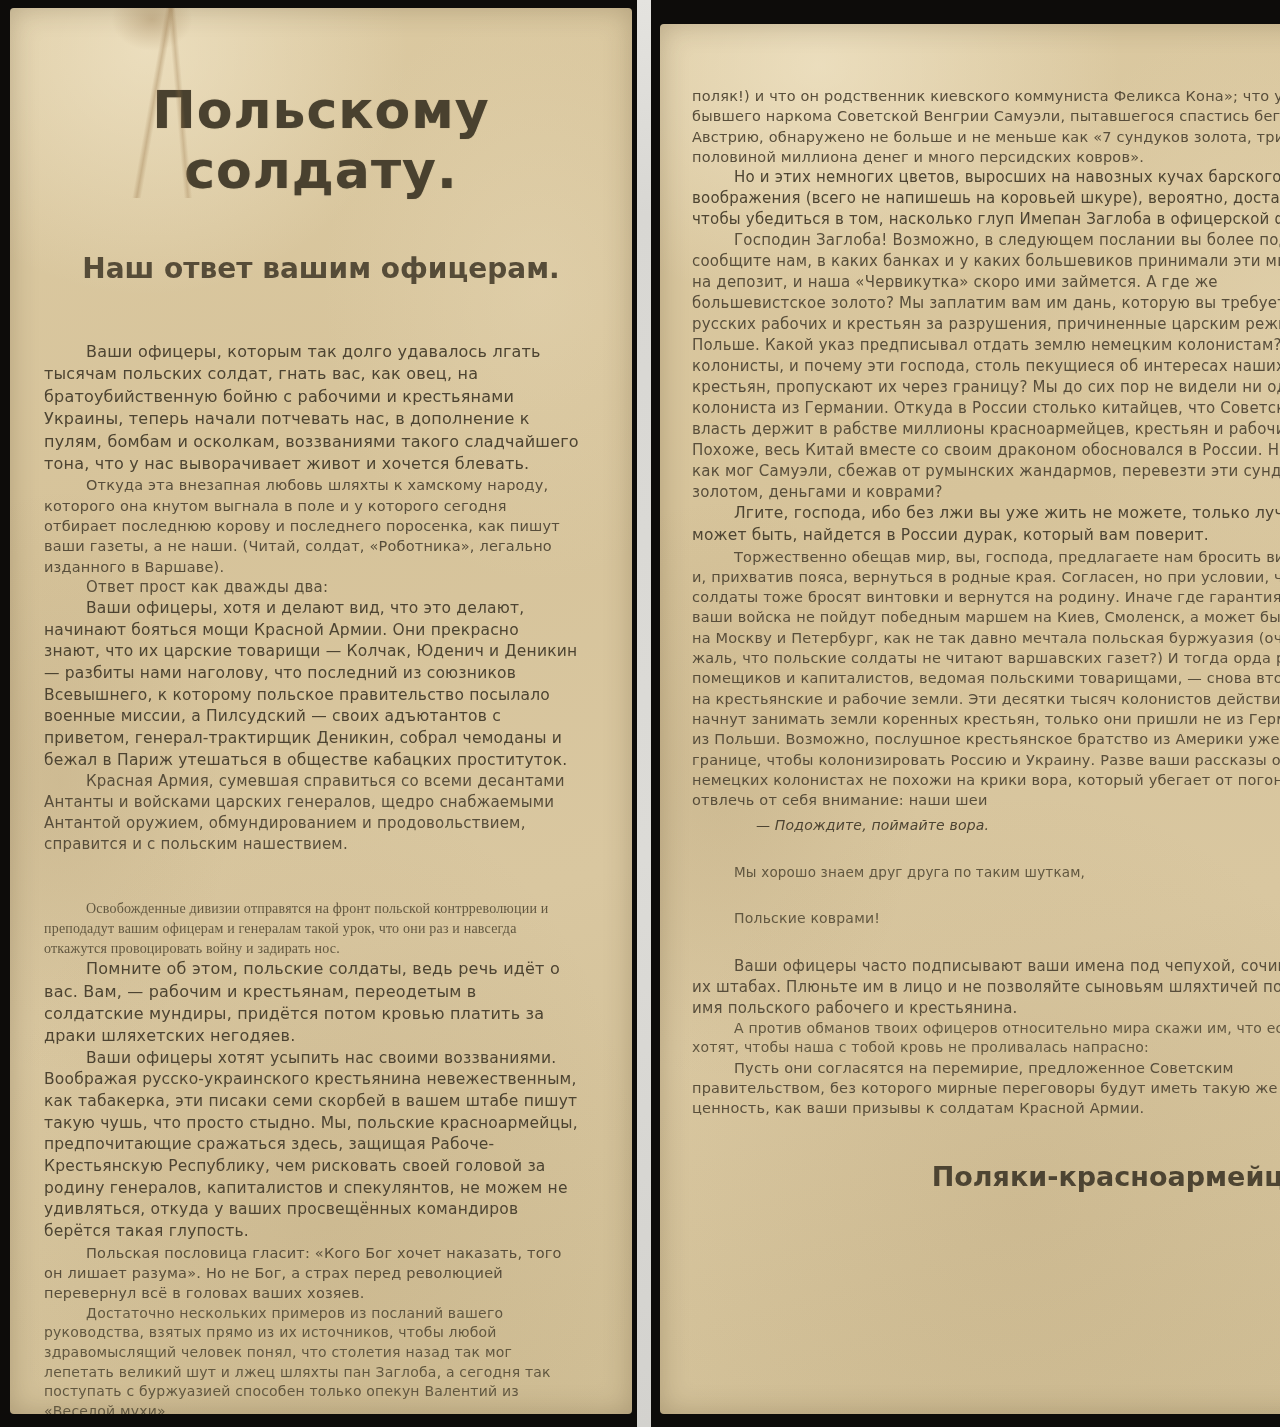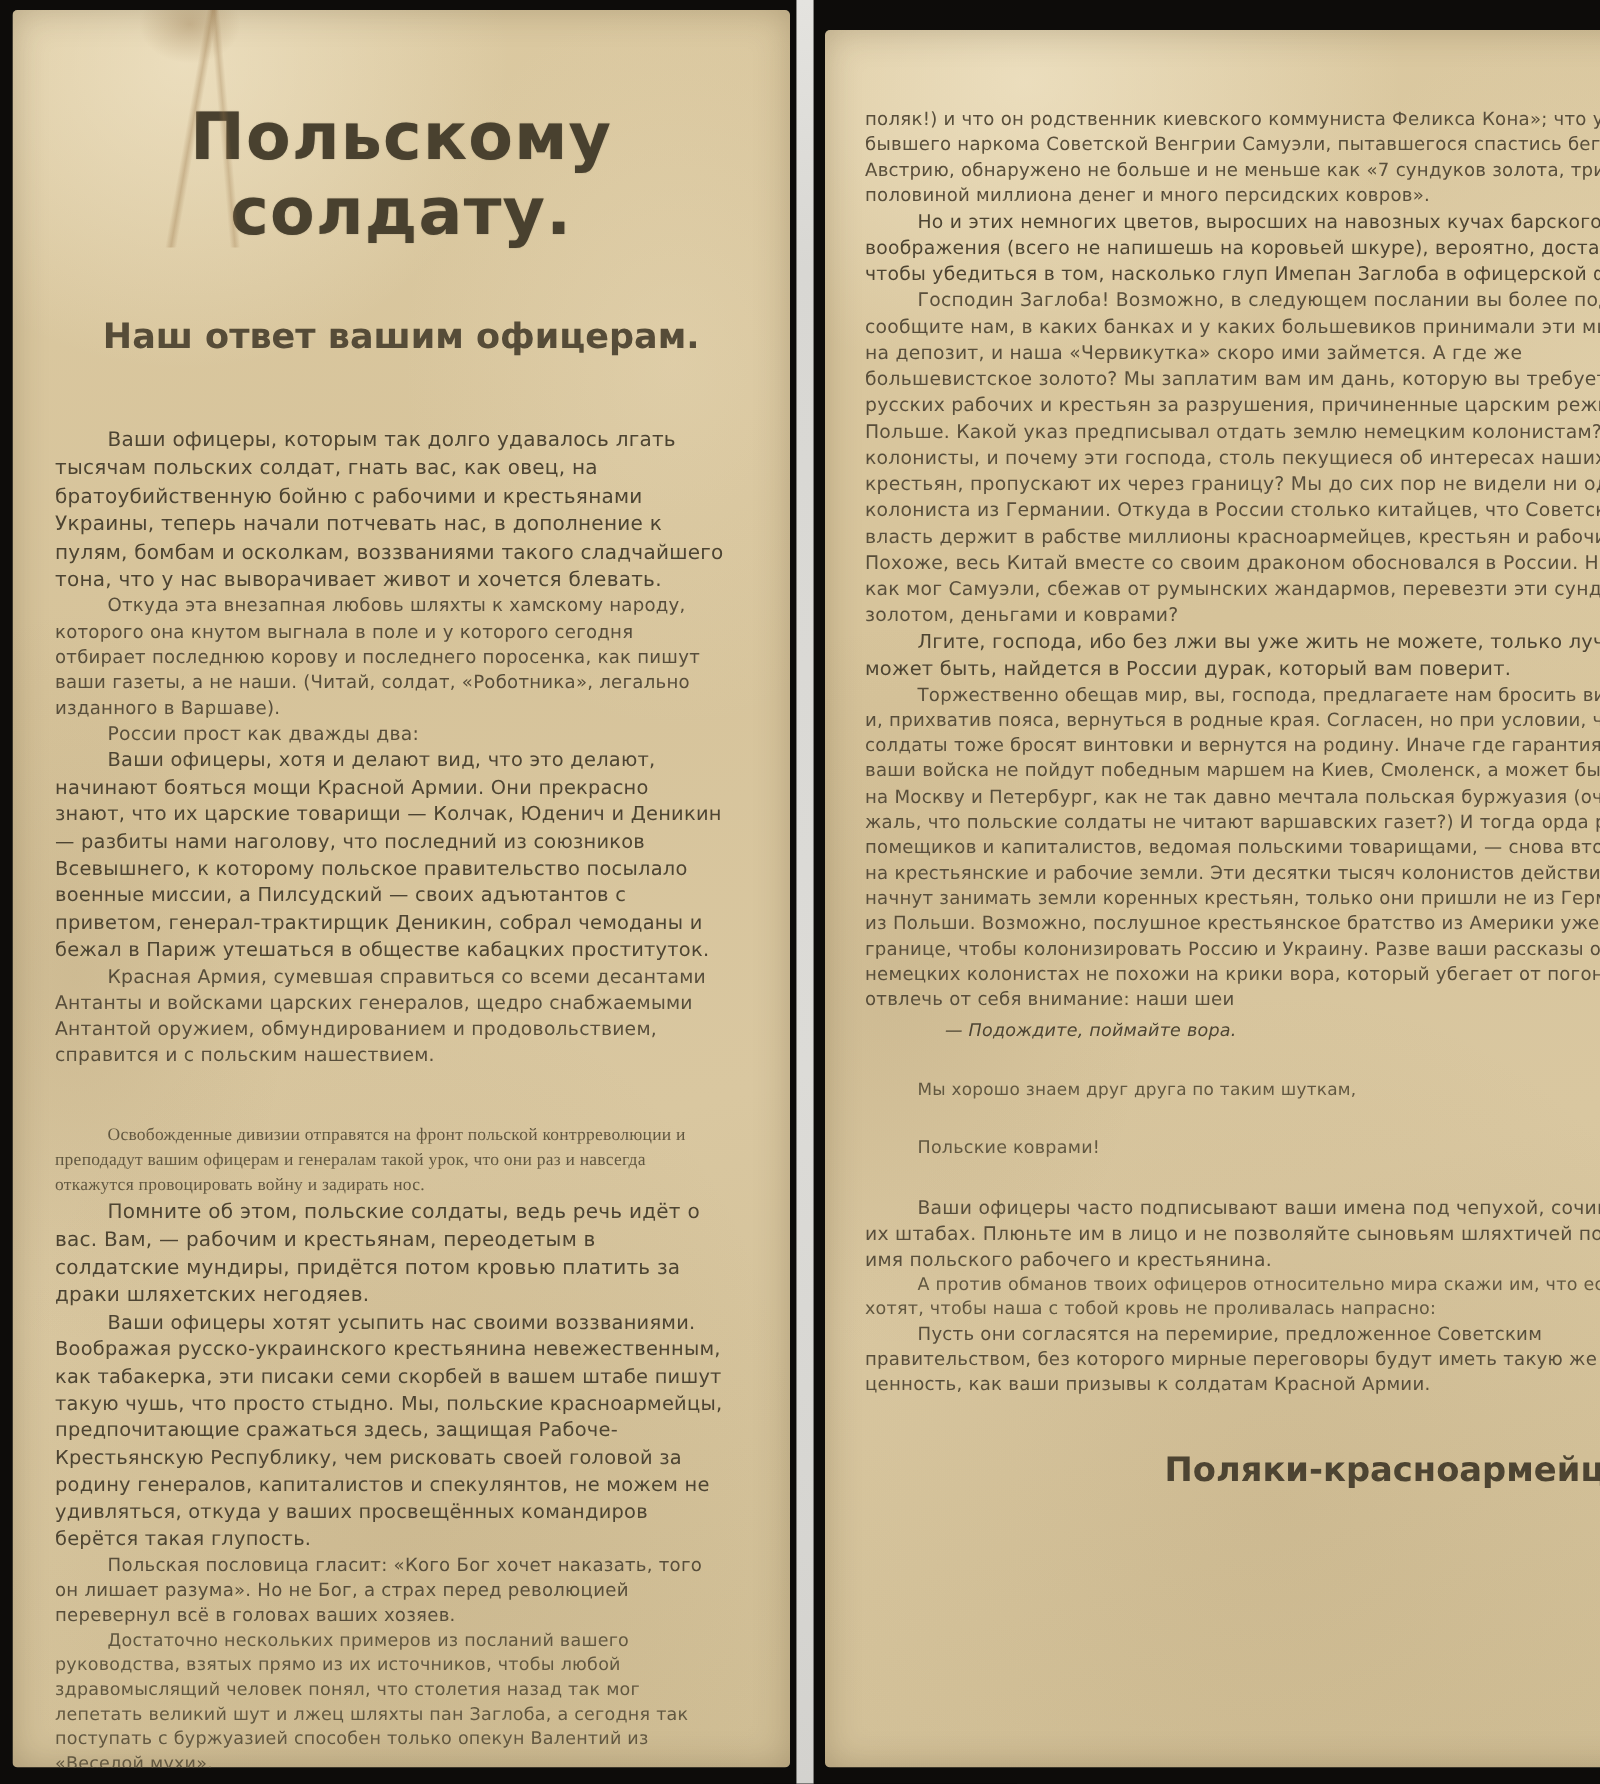--- a/index.html
+++ b/index.html
@@ -80,21 +80,21 @@
     <div class="paper paper-left">
       <div class="crease"></div>
 
       <div class="page-title">Польскому солдату.</div>
 
       <div class="page-subtitle">Наш ответ вашим офицерам.</div>
 
       <div class="body-col body-left">
         <p class="para s16 dark">Ваши офицеры, которым так долго удавалось лгать тысячам польских солдат, гнать вас, как овец, на братоубийственную бойню с рабочими и крестьянами Украины, теперь начали потчевать нас, в дополнение к пулям, бомбам и осколкам, воззваниями такого сладчайшего тона, что у нас выворачивает живот и хочется блевать.</p>
         <p class="para s145 mid">Откуда эта внезапная любовь шляхты к хамскому народу, которого она кнутом выгнала в поле и у которого сегодня отбирает последнюю корову и последнего поросенка, как пишут ваши газеты, а не наши. (Читай, солдат, «Роботника», легально изданного в Варшаве).</p>
-        <p class="para s15 mid">России прост как дважды два:</p>
+        <p class="para s15 mid">Ответ прост как дважды два:</p>
         <p class="para s155 dark">Ваши офицеры, хотя и делают вид, что это делают, начинают бояться мощи Красной Армии. Они прекрасно знают, что их царские товарищи — Колчак, Юденич и Деникин — разбиты нами наголову, что последний из союзников Всевышнего, к которому польское правительство посылало военные миссии, а Пилсудский — своих адъютантов с приветом, генерал-трактирщик Деникин, собрал чемоданы и бежал в Париж утешаться в обществе кабацких проституток.</p>
         <p class="para s15 mid">Красная Армия, сумевшая справиться со всеми десантами Антанты и войсками царских генералов, щедро снабжаемыми Антантой оружием, обмундированием и продовольствием, справится и с польским нашествием.</p>
         <p class="para s14 light gap-lg">Освобожденные дивизии отправятся на фронт польской контрреволюции и преподадут вашим офицерам и генералам такой урок, что они раз и навсегда откажутся провоцировать войну и задирать нос.</p>
         <p class="para s16 dark">Помните об этом, польские солдаты, ведь речь идёт о вас. Вам,  — рабочим и крестьянам, переодетым в солдатские мундиры, придётся потом кровью платить за драки шляхетских негодяев.</p>
         <p class="para s155 dark">Ваши офицеры хотят усыпить нас своими воззваниями. Воображая русско-украинского крестьянина невежественным, как табакерка, эти писаки семи скорбей в вашем штабе пишут такую чушь, что просто стыдно. Мы, польские красноармейцы, предпочитающие сражаться здесь, защищая Рабоче-Крестьянскую Республику, чем рисковать своей головой за родину генералов, капиталистов и спекулянтов, не можем не удивляться, откуда у ваших просвещённых командиров берётся такая глупость.</p>
         <p class="para s145 mid">Польская пословица гласит: «Кого Бог хочет наказать, того он лишает разума». Но не Бог, а страх перед революцией перевернул всё в головах ваших хозяев.</p>
         <p class="para s14 light">Достаточно нескольких примеров из посланий вашего руководства, взятых прямо из их источников, чтобы любой здравомыслящий человек понял, что столетия назад так мог лепетать великий шут и лжец шляхты пан Заглоба, а сегодня так поступать с буржуазией способен только опекун Валентий из «Веселой мухи».</p>
 
       </div>
     </div>

